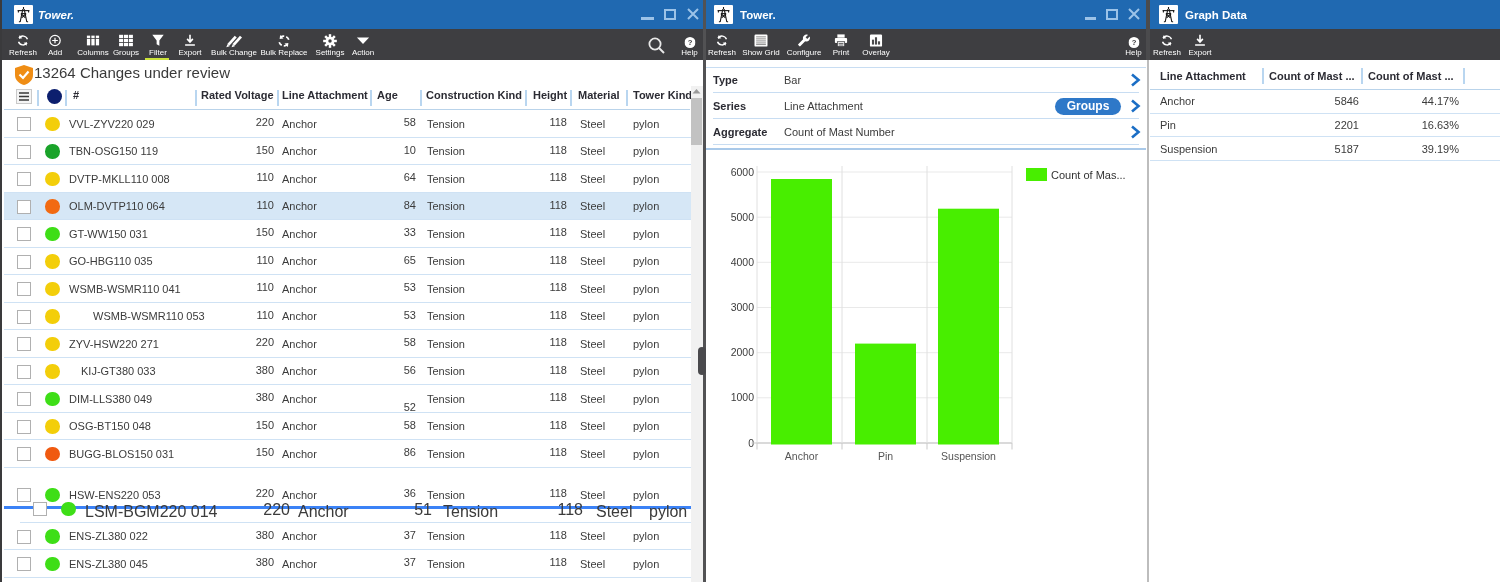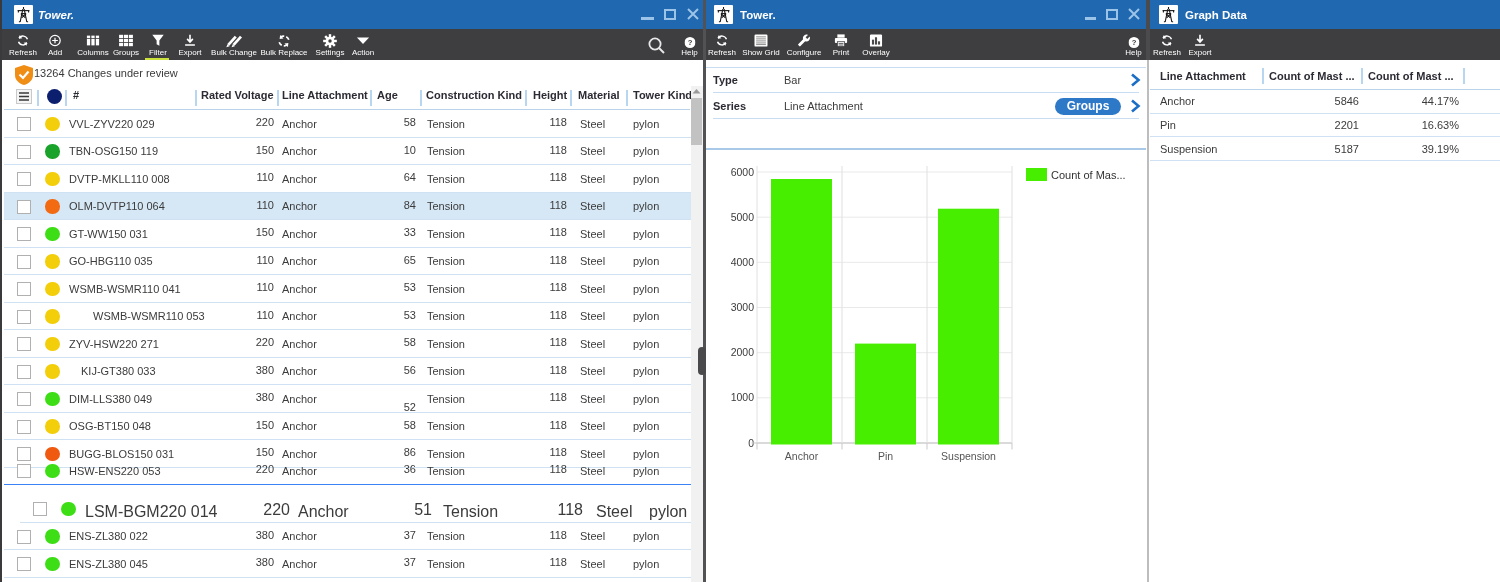--- a/index.html
+++ b/index.html
@@ -162,21 +162,21 @@
           <circle cx="7.5" cy="7.5" r="7.5" fill="#fff"></circle>
           <text x="7.5" y="11.2" font-size="10.5" font-weight="bold" fill="#3e3e41" text-anchor="middle">?</text>
         </svg>
         <span class="lbl">Help</span>
       </div>
 
     <svg class="abs" style="left:13px;top:65px;" width="18" height="20" viewBox="0 0 18 20">
         <path d="M9 0 L18 3 V10 C18 15.5 13.5 18.8 9 20 C4.5 18.8 0 15.5 0 10 V3 Z" fill="#ef8d15"></path>
         <path d="M4.5 9.5 L8 13 L13.5 6.5" stroke="#fff" stroke-width="2.2" fill="none"></path>
       </svg>
-    <div class="abs" style="left:32px;top:60px;height:26px;line-height:26px;font-size:11px;color:#3a3a3a;">13264 Changes under review</div>
+    <div class="abs" style="left:32px;top:60px;height:26px;line-height:26px;font-size:15px;color:#3a3a3a;">13264 Changes under review</div>
 
     <div class="abs" id="hdr" style="left:2px;top:86px;width:686px;height:23.5px;border-bottom:1px solid #b9d3ea;font-weight:bold;font-size:11px;color:#2b2b33;">
       <svg class="abs" style="left:12px;top:3px;" width="16" height="15" viewBox="0 0 16 15">
           <rect x="0.5" y="0.5" width="15" height="14" fill="#f5f5f5" stroke="#c9c9c9"></rect>
           <path d="M3 4 H13 M3 7.5 H13 M3 11 H13" stroke="#3a3a3a" stroke-width="1.6"></path>
         </svg>
       <div class="abs" style="left:42.5px;top:3px;width:15px;height:15px;border-radius:50%;background:#0c1f6e;"></div>
       <div class="abs" style="left:69px;top:3px;">#</div>
       <div class="abs" style="left:197px;top:3px;">Rated Voltage</div>
       <div class="abs" style="left:278px;top:3px;">Line Attachment</div>
@@ -346,21 +346,21 @@
       <div class="abs" style="left:41px;top:6.5px;width:14.5px;height:14.5px;border-radius:50%;background:#f05a10;"></div>
       <div class="abs" style="left:65px;top:7.5px;">BUGG-BLOS150 031</div>
       <div class="abs" style="left:192px;top:6px;width:78px;text-align:right;">150</div>
       <div class="abs" style="left:278px;top:7.5px;">Anchor</div>
       <div class="abs" style="left:336px;top:6px;width:76px;text-align:right;">86</div>
       <div class="abs" style="left:423px;top:7.5px;">Tension</div>
       <div class="abs" style="left:495px;top:6px;width:68px;text-align:right;">118</div>
       <div class="abs" style="left:576px;top:7.5px;">Steel</div>
       <div class="abs" style="left:629px;top:7.5px;">pylon</div>
     </div>
-    <div class="abs row" style="left:2px;top:457px;width:688px;height:27.5px;border-bottom:1px solid #3b82f6;font-size:11px;color:#3b3b3b;">
+    <div class="abs row" style="left:2px;top:481px;width:688px;height:27.5px;border-bottom:3px solid #3b82f6;font-size:11px;color:#3b3b3b;">
       <div class="abs" style="left:12.5px;top:7px;width:14px;height:14px;border:1px solid #b0b0b0;background:#fff;"></div>
       <div class="abs" style="left:41px;top:6.5px;width:14.5px;height:14.5px;border-radius:50%;background:#3ede17;"></div>
       <div class="abs" style="left:65px;top:7.5px;">HSW-ENS220 053</div>
       <div class="abs" style="left:192px;top:6px;width:78px;text-align:right;">220</div>
       <div class="abs" style="left:278px;top:7.5px;">Anchor</div>
       <div class="abs" style="left:336px;top:6px;width:76px;text-align:right;">36</div>
       <div class="abs" style="left:423px;top:7.5px;">Tension</div>
       <div class="abs" style="left:495px;top:6px;width:68px;text-align:right;">118</div>
       <div class="abs" style="left:576px;top:7.5px;">Steel</div>
       <div class="abs" style="left:629px;top:7.5px;">pylon</div>
@@ -489,20 +489,27 @@
       <div class="abs" style="left:0;top:0;height:26px;line-height:26px;font-size:11px;font-weight:bold;color:#2b2b33;">Type</div>
       <div class="abs" style="left:71px;top:0;height:26px;line-height:26px;font-size:11px;color:#3b3b3b;">Bar</div>
       <svg class="chev" style="left:416px;top:6px;" viewBox="0 0 12 14">
           <path d="M3 1.5 L9.5 7 L3 12.5" stroke="#1b6ec5" stroke-width="2.6" fill="none"></path>
         </svg>
     </div>
     <div class="abs" style="left:7px;top:93px;width:426px;height:26px;border-bottom:1px solid #c8ddf2;">
       <div class="abs" style="left:0;top:0;height:26px;line-height:26px;font-size:11px;font-weight:bold;color:#2b2b33;">Series</div>
       <div class="abs" style="left:71px;top:0;height:26px;line-height:26px;font-size:11px;color:#3b3b3b;">Line Attachment</div>
       <div class="abs" style="left:342px;top:4.5px;width:66px;height:17px;border-radius:8.5px;background:#2e78c8;color:#fff;font-size:12px;font-weight:bold;text-align:center;line-height:17px;">Groups</div>
+      <svg class="chev" style="left:416px;top:6px;" viewBox="0 0 12 14">
+          <path d="M3 1.5 L9.5 7 L3 12.5" stroke="#1b6ec5" stroke-width="2.6" fill="none"></path>
+        </svg>
+    </div>
+    <div class="abs" style="left:7px;top:119px;width:426px;height:26px;border-bottom:1px solid #c8ddf2;">
+      <div class="abs" style="left:0;top:0;height:26px;line-height:26px;font-size:11px;font-weight:bold;color:#2b2b33;">Aggregate</div>
+      <div class="abs" style="left:71px;top:0;height:26px;line-height:26px;font-size:11px;color:#3b3b3b;">Count of Mast Number</div>
       <svg class="chev" style="left:416px;top:6px;" viewBox="0 0 12 14">
           <path d="M3 1.5 L9.5 7 L3 12.5" stroke="#1b6ec5" stroke-width="2.6" fill="none"></path>
         </svg>
     </div>
     <div class="abs" style="left:0;top:148px;width:440px;border-top:2px solid #a9c9e9;"></div>
 
     <svg class="abs" style="left:0;top:150px;" width="440" height="432" viewBox="0 0 440 432" id="chart">
       <rect x="51" y="16" width="255" height="277" fill="#fff"></rect>
       <line x1="51" y1="293.0" x2="306" y2="293.0" stroke="#b5b5b5" stroke-width="1"></line>
       <text x="48" y="296.5" font-size="10.5" fill="#3c3c3c" text-anchor="end">0</text>

